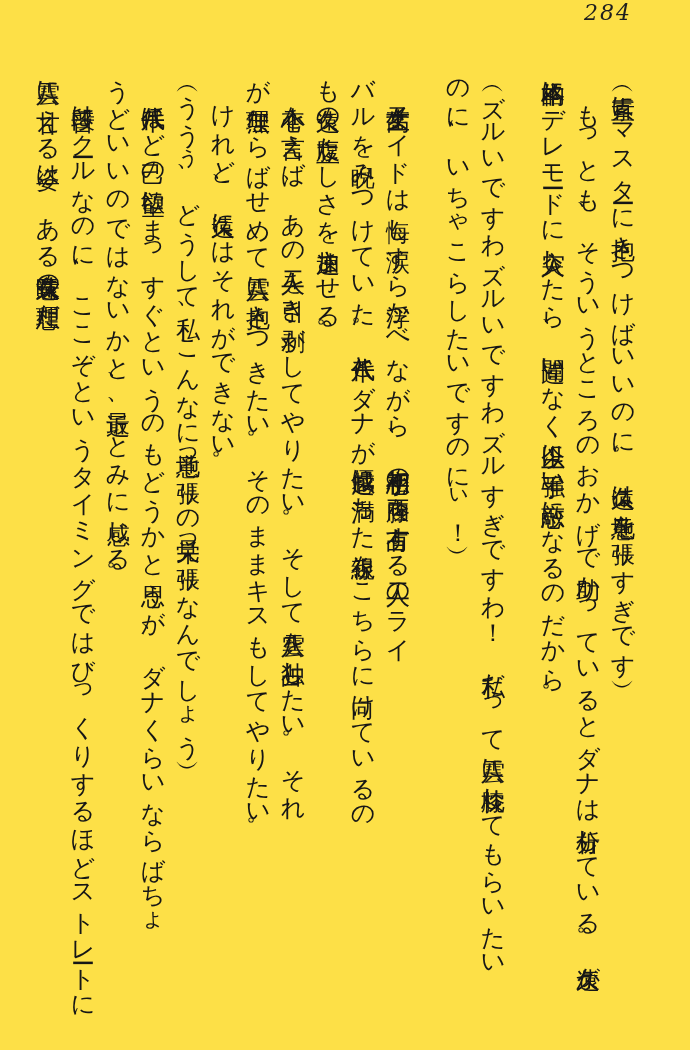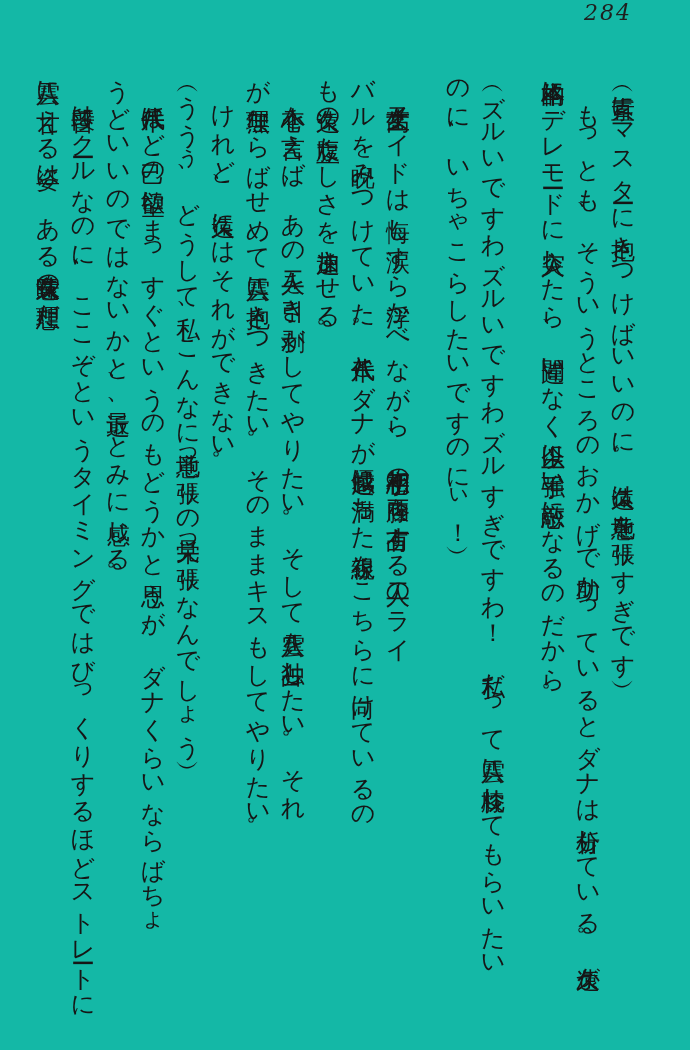--- a/index.html
+++ b/index.html
@@ -9,21 +9,21 @@
   body {
     width: 690px;
     height: 1050px;
     background: #f4f4f4;
     font-family: "DejaVu Serif", "Liberation Serif", serif;
   }
   .page {
     position: relative;
     width: 690px;
     height: 1050px;
-    background: #14b8a6;
+    background: #fde047;
     overflow: hidden;
   }
   .page-number {
     position: absolute;
     top: 0px;
     right: 58px;
     font-style: italic;
     font-size: 22px;
     letter-spacing: 2px;
     color: #1f1f1f;

